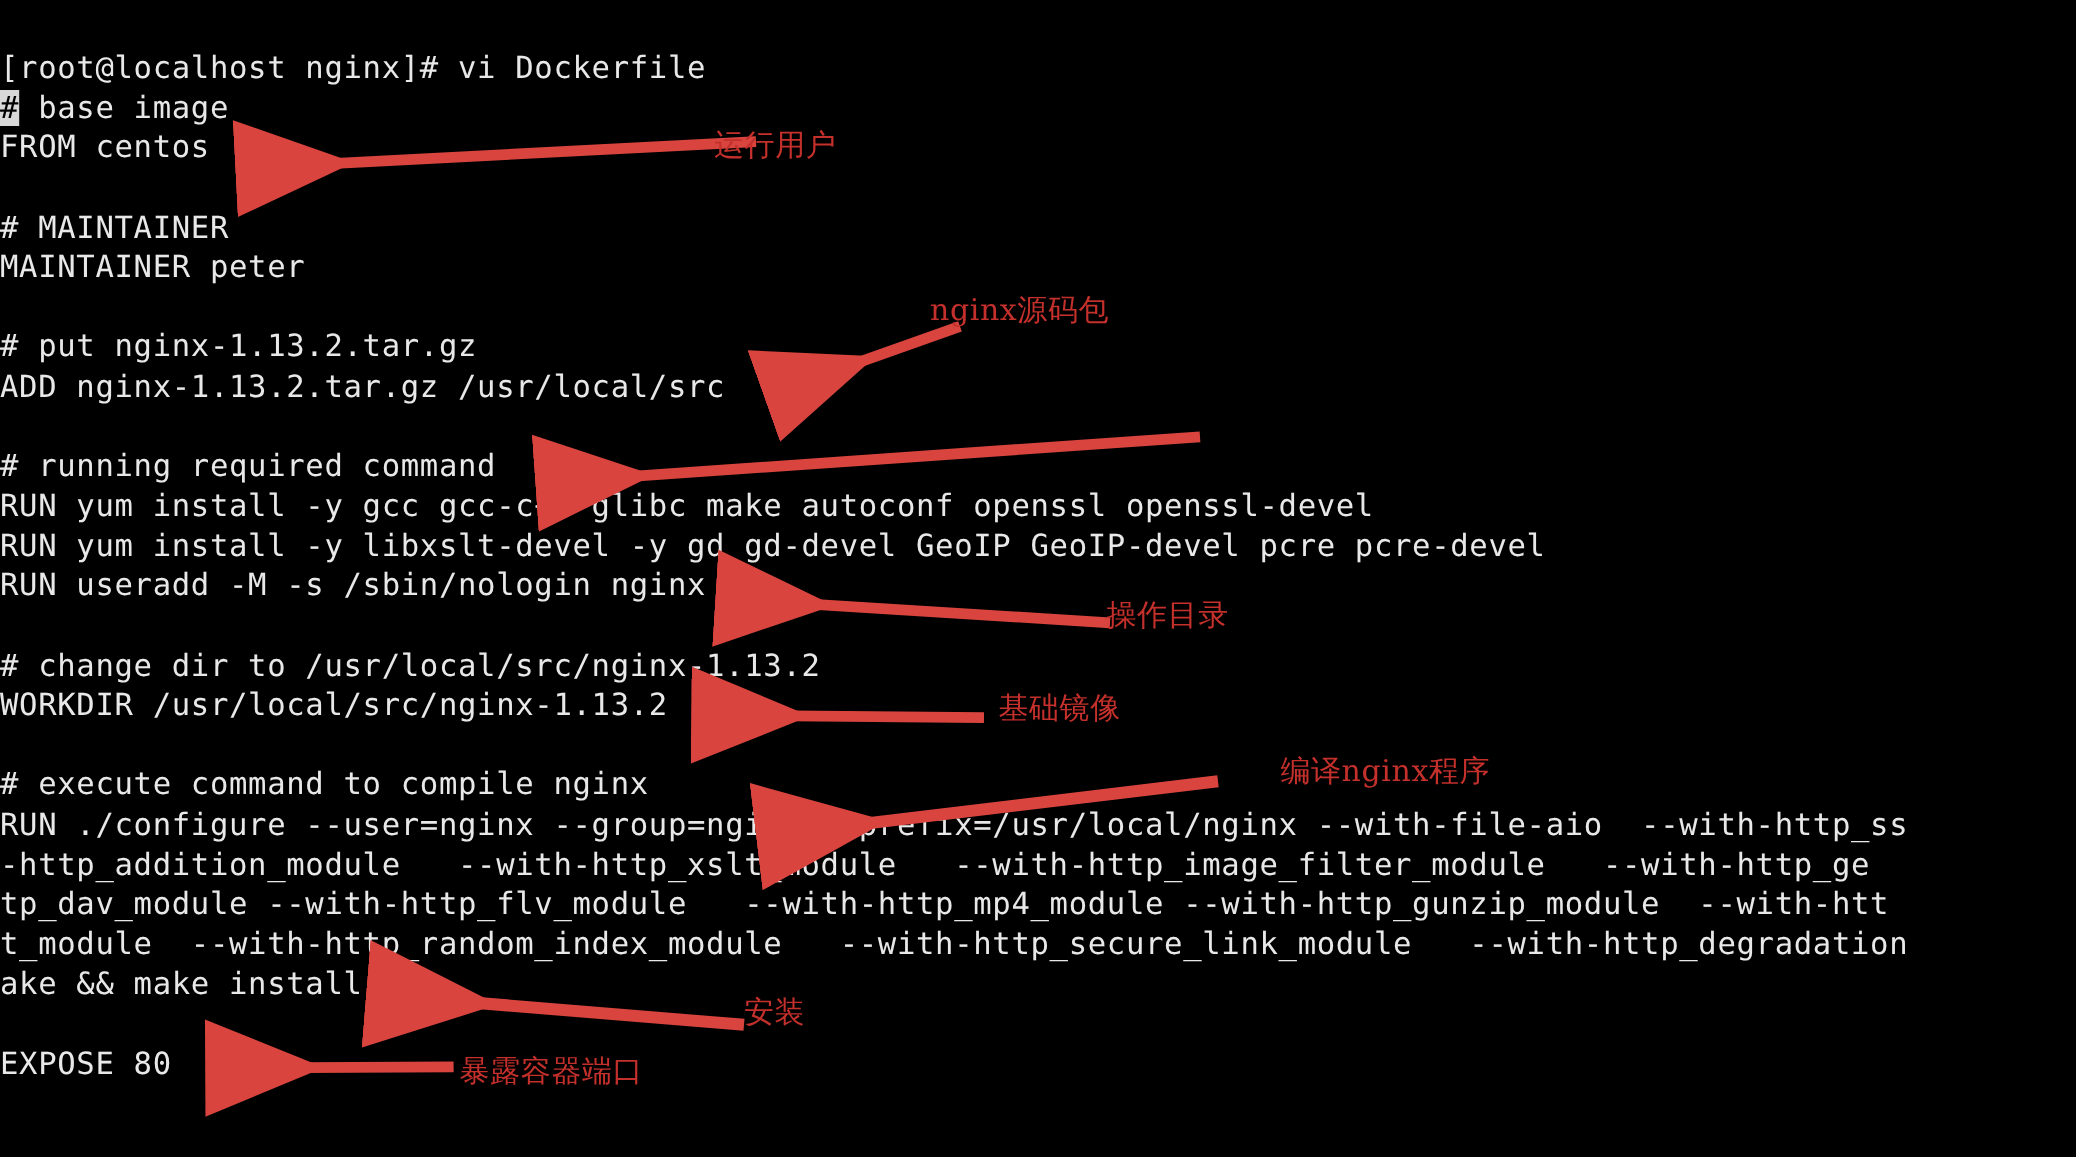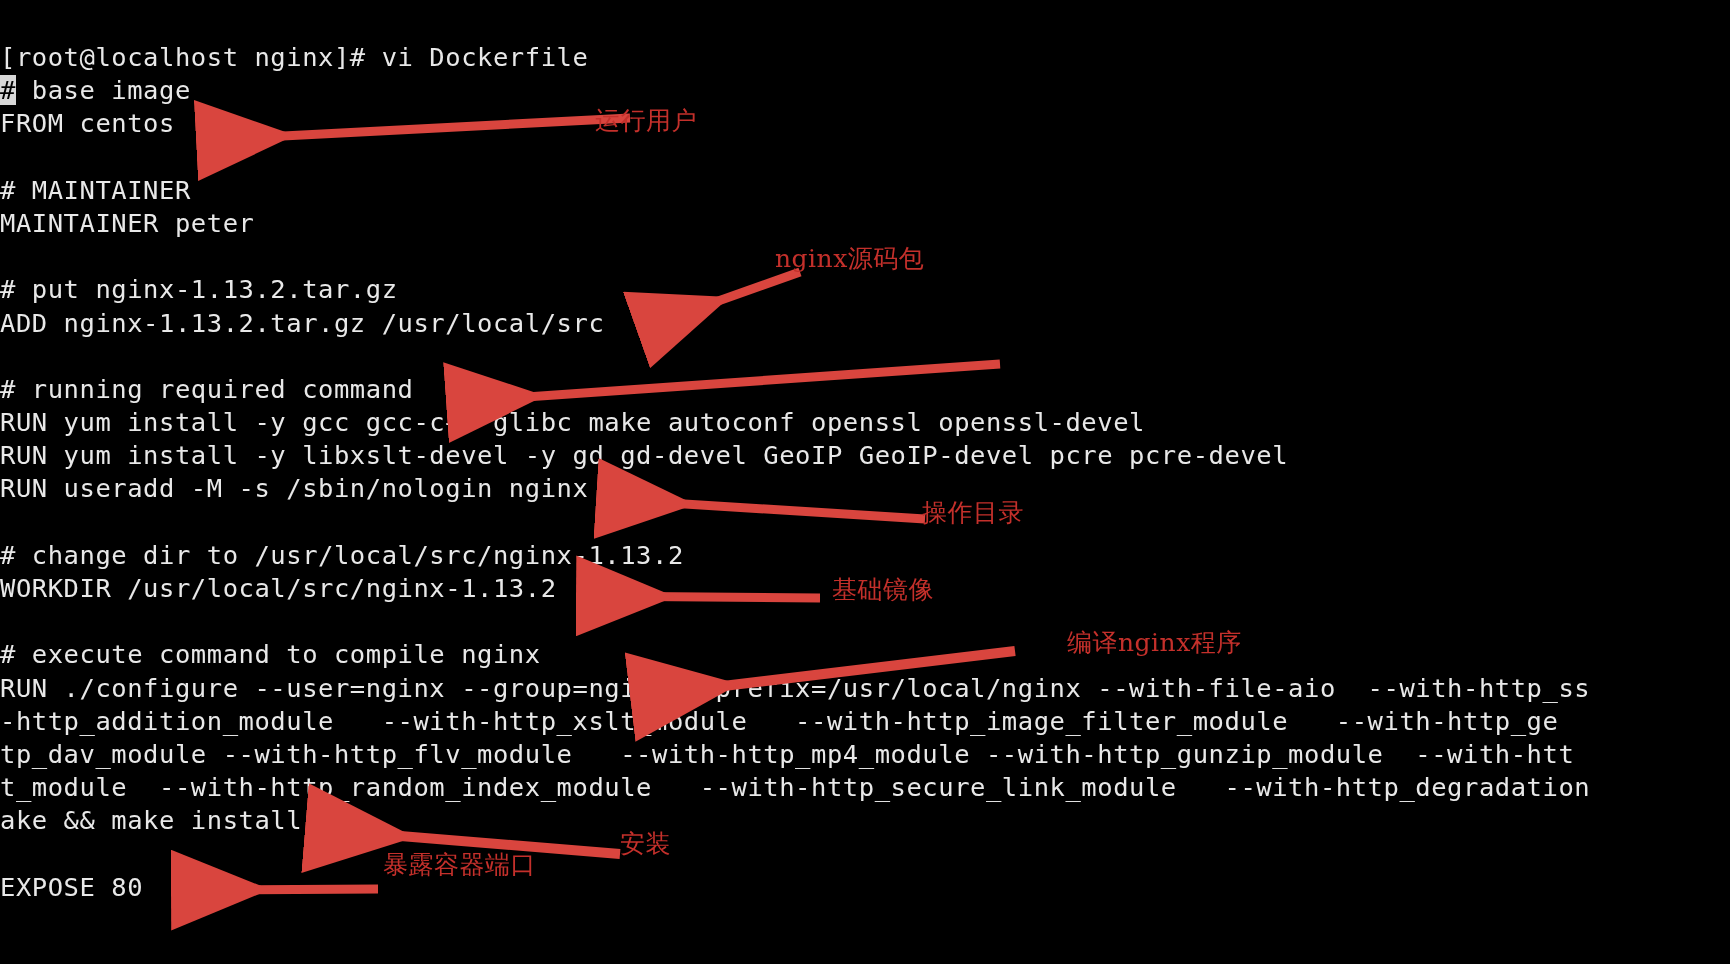--- a/index.html
+++ b/index.html
@@ -153,17 +153,17 @@
 
     <path d="M378,845 L180,846" stroke="#d9453e" stroke-width="9" fill="none" marker-end="url(#ah)"></path>
   </svg>
 
   <div class="annot" style="left:595px; top:60px;">运行用户</div>
   <div class="annot" style="left:775px; top:198px;">nginx源码包</div>
   <div class="annot" style="left:922px; top:452px;">操作目录</div>
   <div class="annot" style="left:832px; top:529px;">基础镜像</div>
   <div class="annot" style="left:1067px; top:582px;">编译nginx程序</div>
   <div class="annot" style="left:620px; top:783px;">安装</div>
-  <div class="annot" style="left:383px; top:804px;">暴露容器端口</div>
+  <div class="annot" style="left:383px; top:832px;">暴露容器端口</div>
 
   <div id="watermark">https://blog.csdn.net/mazhai</div>
 
 </div>
 
 </body></html>

